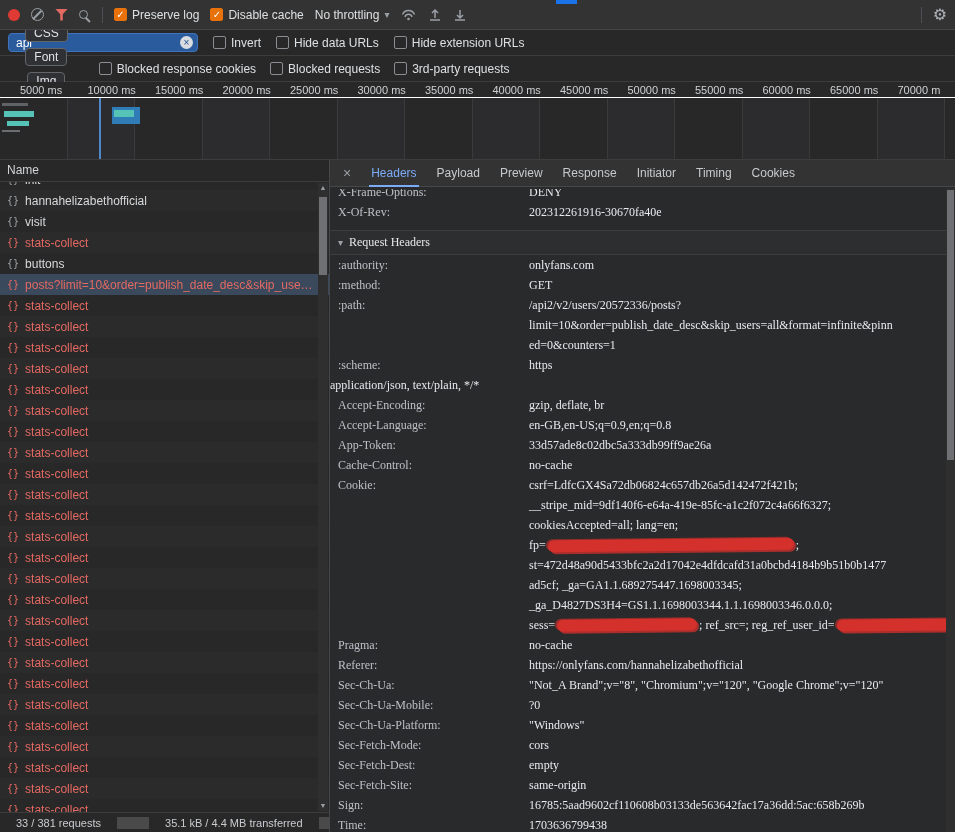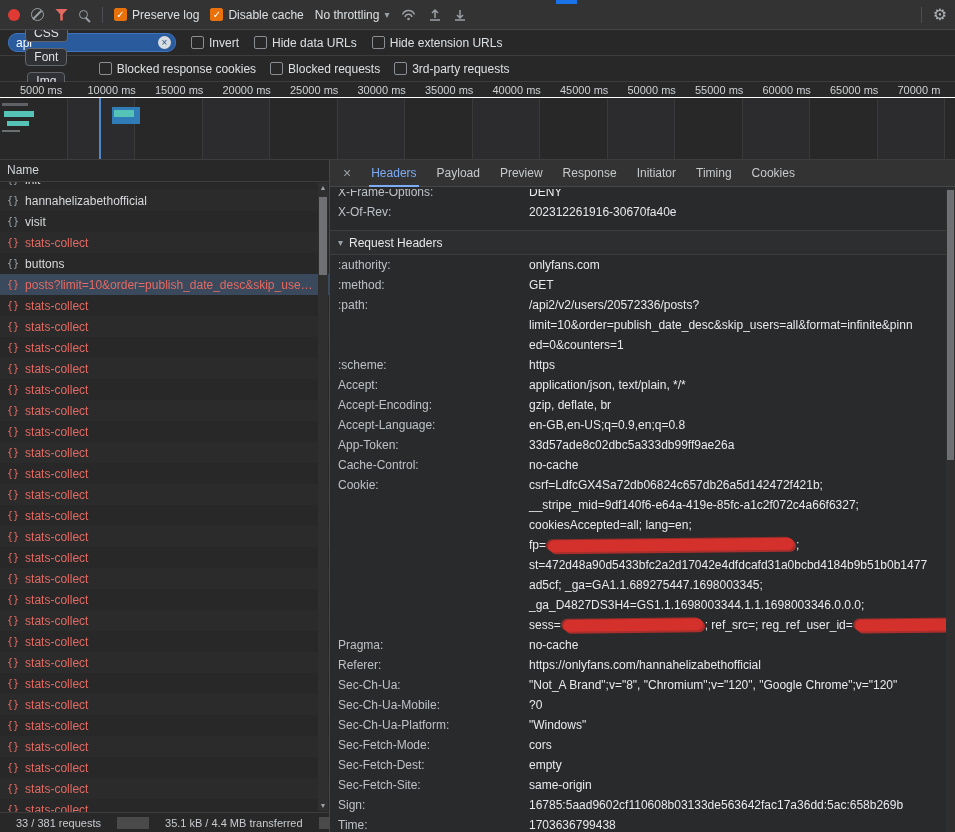--- a/index.html
+++ b/index.html
@@ -21,21 +21,21 @@
   .cb-label{display:inline-flex;align-items:center;gap:5px;color:#dde0e3;white-space:nowrap;}
   .throttle{display:inline-flex;align-items:center;gap:5px;color:#dde0e3;white-space:nowrap;}
   .caret{color:#9aa0a6;font-size:10px;}
   .tb-svg{flex:none;display:block;}
   .gear{margin-left:0;color:#aeb1b6;font-size:16px;line-height:16px;}
   .spacer{flex:1;}
   .tab-strip-artifact{position:absolute;left:556px;top:0;width:21px;height:4px;background:#1a73e8;}
 
   
   .filter-row{height:26px;border-bottom:1px solid #3d3d3d;display:flex;align-items:center;gap:15px;padding:0 8px;background:#282828;}
-  .filter-input{width:168px;height:19px;background:#2a5c9d;border:1px solid #3f74bd;border-radius:9px;display:flex;align-items:center;padding:0 4px 0 7px;}
+  .filter-input{width:190px;height:19px;background:#2a5c9d;border:1px solid #3f74bd;border-radius:4px;display:flex;align-items:center;padding:0 4px 0 7px;}
   .filter-input .ftext{color:#fff;flex:1;}
   .filter-clear{width:13px;height:13px;border-radius:50%;background:#d9dce0;color:#1f4f8d;font-size:10px;line-height:13px;text-align:center;flex:none;}
 
   
   .chips-row{height:26px;border-bottom:1px solid #3d3d3d;display:flex;align-items:center;padding:0 8px;background:#282828;}
   #type-chips{display:flex;align-items:center;gap:6px;flex-direction:column;}
   .chip{height:18px;line-height:16px;padding:0 8px;border:1px solid #62656a;border-radius:4px;background:#2f3135;color:#e1e3e6;white-space:nowrap;}
   .chip-sel{background:#1b5293;border-color:#1b5293;color:#ffffff;}
   #adv-filters{display:flex;align-items:center;gap:14px;margin-left:14px;}
 
@@ -66,21 +66,21 @@
   .status-bar span{padding:0 16px;white-space:nowrap;}
   .sdiv{width:1px;height:12px;background:#4a4a4a;flex:none;}
 
   
   .right-pane{flex:1;display:flex;flex-direction:column;position:relative;background:#292a2c;overflow:hidden;}
   .tabs{height:27px;background:#333333;border-bottom:1px solid #47484a;display:flex;align-items:center;flex:none;}
   .tabs-close{padding:0 10px 0 13px;color:#9aa0a6;font-size:14px;}
   .tab{padding:0 10px;height:27px;line-height:26px;color:#c7cacd;position:relative;white-space:nowrap;}
   .tab.active{color:#7cacf8;}
   .tab.active::after{content:"";position:absolute;left:8px;right:8px;bottom:0;height:2px;background:#7cacf8;}
-  .detail-content{flex:1;overflow:hidden;padding-top:2px;}
+  .detail-content{flex:1;overflow:hidden;padding-top:2px;font-family:Liberation Serif, serif;}
   .kv-row{display:flex;}
   .kv-key{width:199px;flex:none;padding-left:8px;color:#bdc1c6;line-height:20px;white-space:nowrap;}
   .kv-val{flex:1;color:#e8eaed;line-height:20px;padding-right:14px;}
   .kv-line{min-height:20px;white-space:nowrap;}
   .clipped{height:13px;overflow:hidden;}
   .clipped .kv-row{margin-top:-7px;}
   .spacer8{height:8px;}
   .section-header{height:25px;display:flex;align-items:center;gap:6px;padding-left:8px;background:#2d2e30;border-top:1px solid #3d3d3d;border-bottom:1px solid #3d3d3d;color:#e6e8ea;}
   .disclosure{color:#9aa0a6;font-size:10px;}
   .redact{display:inline-block;height:12px;background:#d4302c;border-radius:7px;vertical-align:-2px;transform:rotate(-0.6deg);box-shadow:2px 2px 0 0 rgba(212,48,44,.75),-2px -1px 0 0 rgba(212,48,44,.6);margin:0 2px;}
@@ -420,21 +420,20 @@
                 <div class="kv-line">ed=0&amp;counters=1</div>
               </div>
             </div>
             <div class="kv-row">
               <div class="kv-key">:scheme:</div>
               <div class="kv-val">
                 <div class="kv-line">https</div>
               </div>
             </div>
             <div class="kv-row">
-              <div class="kv-key">Accept:</div>
               <div class="kv-val">
                 <div class="kv-line">application/json, text/plain, */*</div>
               </div>
             </div>
             <div class="kv-row">
               <div class="kv-key">Accept-Encoding:</div>
               <div class="kv-val">
                 <div class="kv-line">gzip, deflate, br</div>
               </div>
             </div>

